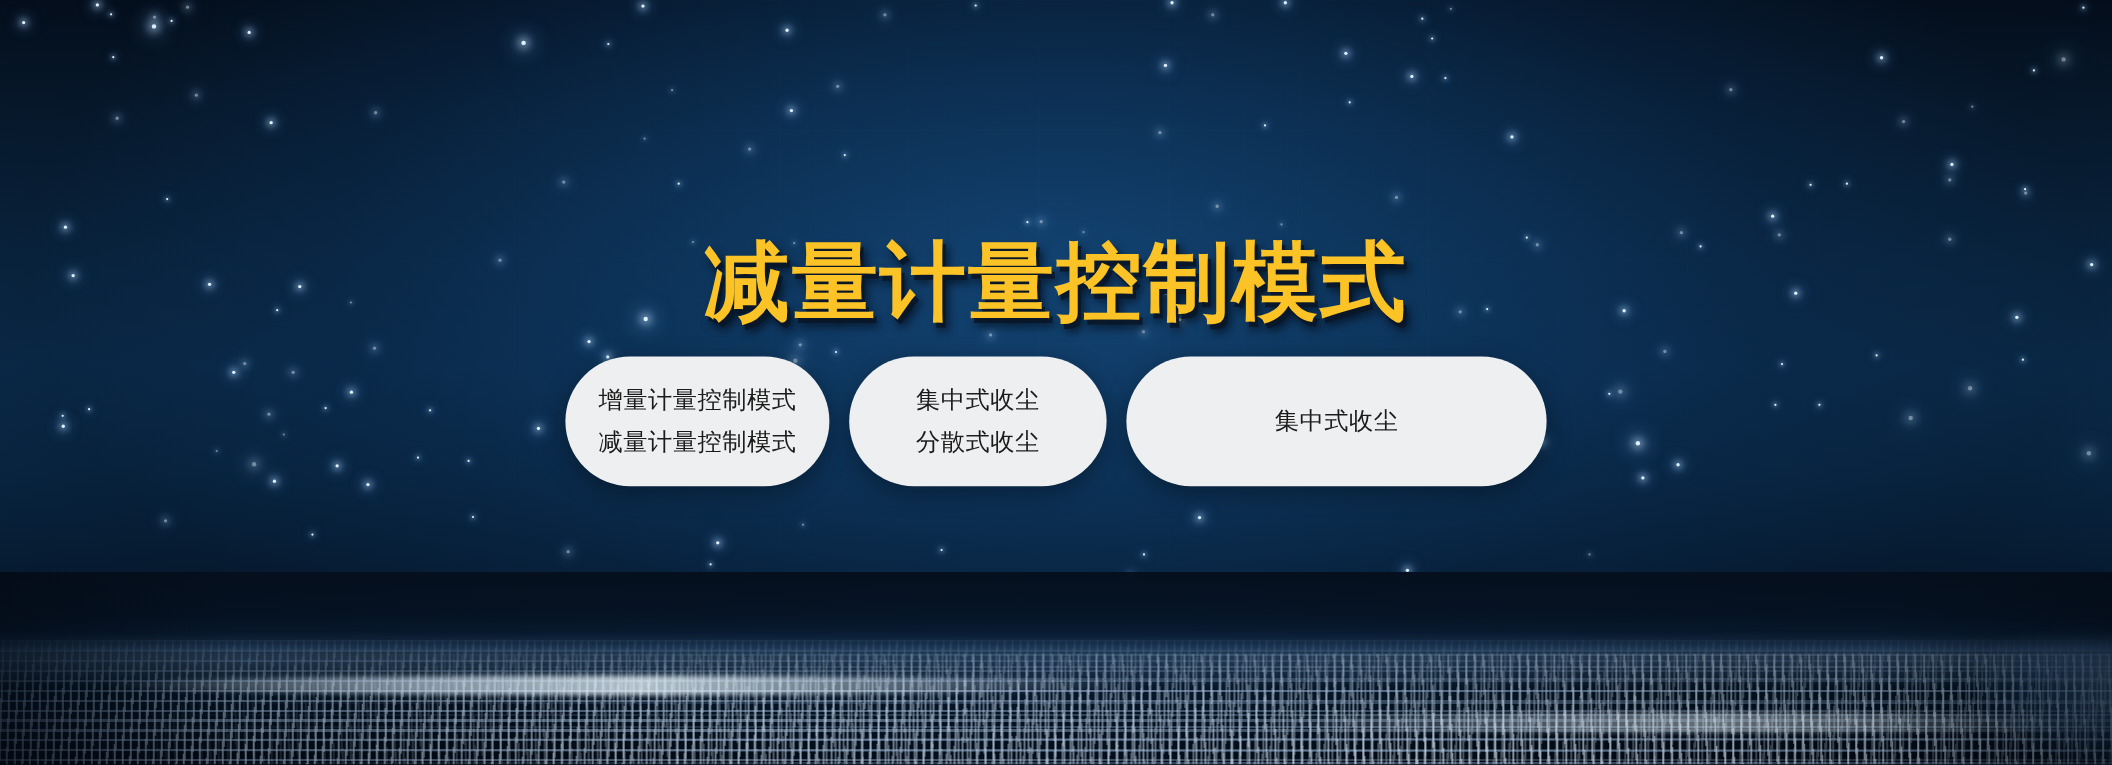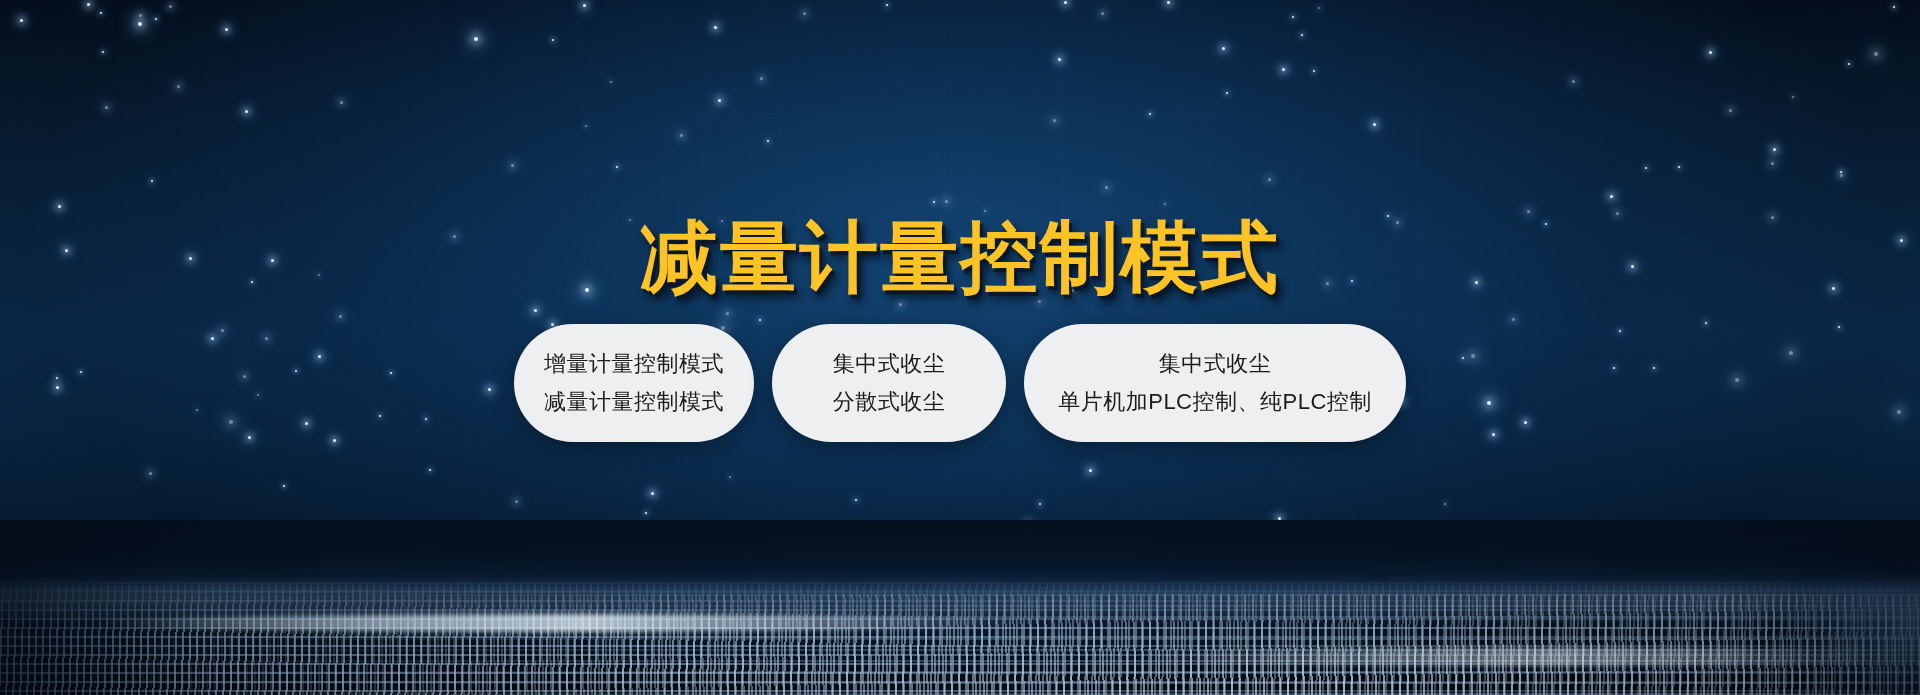--- a/index.html
+++ b/index.html
@@ -423,18 +423,17 @@
         <span class="card-line">减量计量控制模式</span>
       </div>
 
       <div class="card w1">
         <span class="card-line">集中式收尘</span>
         <span class="card-line">分散式收尘</span>
       </div>
 
       <div class="card w3">
         <span class="card-line">集中式收尘</span>
-        <span class="card-line">单片机加PLC控制、纯PLC控制</span>
       </div>
 
     </div>
   </div>
 </div>
 
 </body></html>

